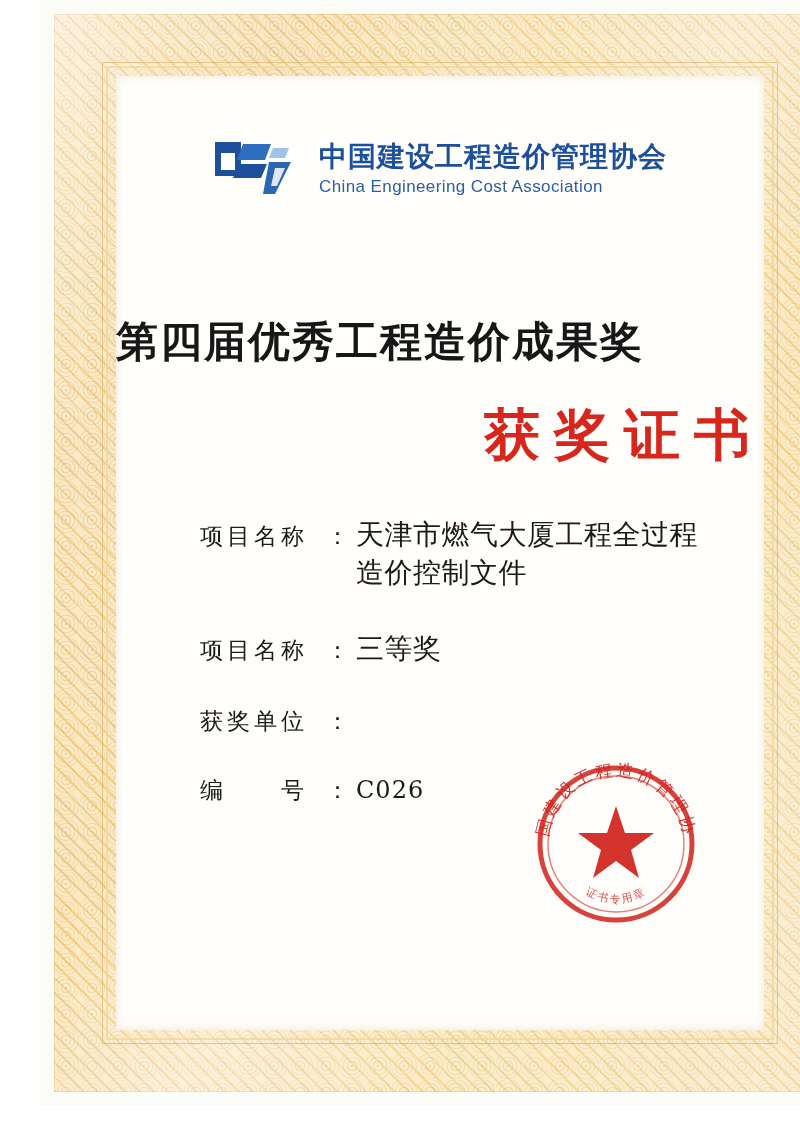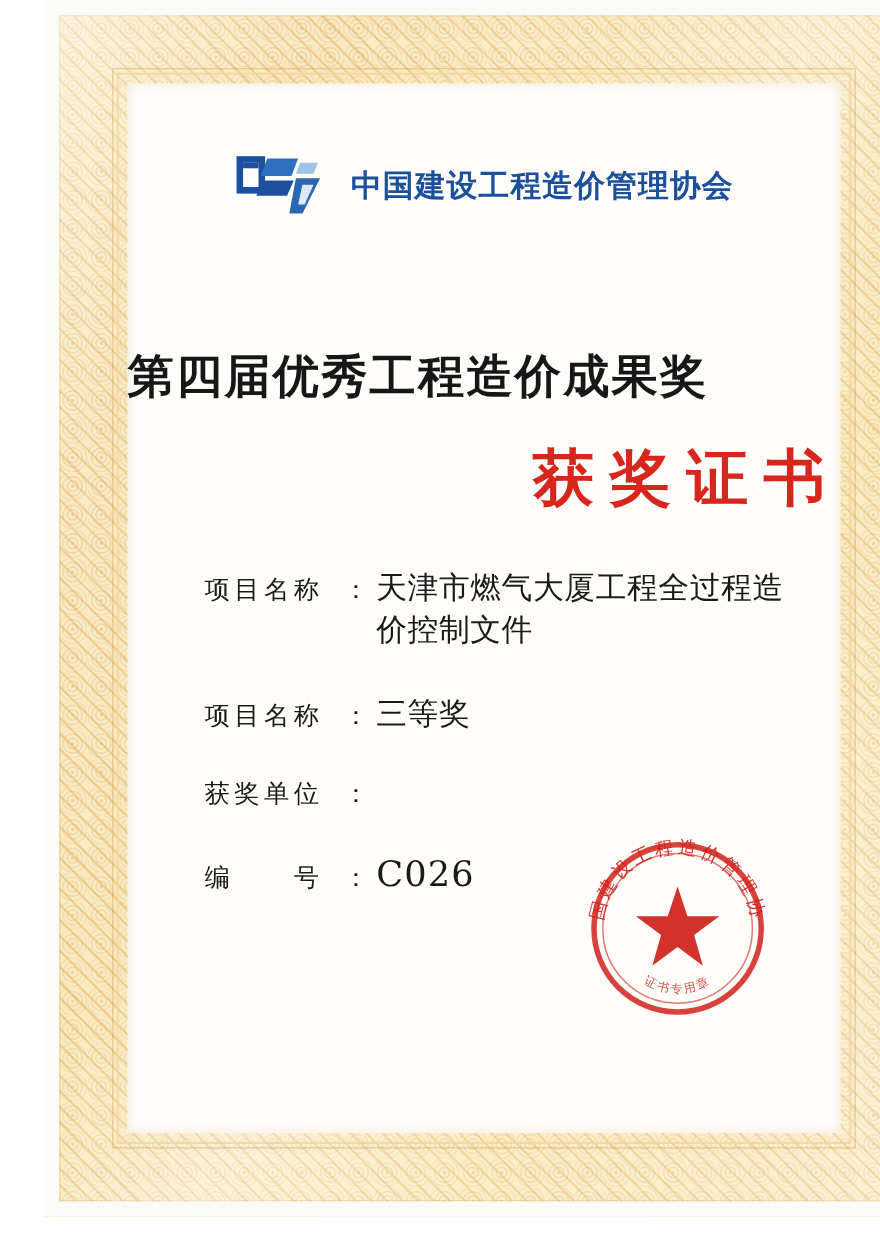--- a/index.html
+++ b/index.html
@@ -152,21 +152,21 @@
     font-size: 56px;
     font-weight: bold;
     color: #d7261c;
     letter-spacing: 14px;
     text-indent: 14px;
   }
 
   
   .fields {
     position: absolute;
-    left: 70px;
+    left: 84px;
     right: 48px;
     top: 440px;
   }
   .field-row {
     display: flex;
     align-items: baseline;
     margin-bottom: 38px;
   }
   .field-label {
     flex: 0 0 150px;
@@ -180,21 +180,21 @@
   .field-label .lbl-text { letter-spacing: 4px; }
   .field-label .lbl-colon { margin-left: 2px; }
   .field-value {
     font-family: "DejaVu Serif", "Liberation Serif", serif;
     font-size: 28px;
     color: #1a1a1a;
     letter-spacing: 0.5px;
     padding-left: 6px;
   }
   .field-value.code {
-    font-size: 32px;
+    font-size: 24px;
     letter-spacing: 1px;
   }
 
   
   .seal {
     position: absolute;
     right: 58px;
     bottom: 96px;
     width: 180px;
     height: 180px;
@@ -234,20 +234,21 @@
           <rect x="8" y="10" width="14" height="5" fill="#1c4f9c"></rect>
           <path d="M30 6 L58 6 L52 22 L24 22 Z" fill="#2f6fc0"></path>
           <path d="M26 26 L54 26 L48 40 L20 40 Z" fill="#1c4f9c"></path>
           <path d="M60 10 L76 10 L72 20 L56 20 Z" fill="#9fc4e8"></path>
           <path d="M56 24 L78 24 L62 56 L50 56 Z" fill="#2b66b5"></path>
           <path d="M62 30 L72 30 L64 48 L58 48 Z" fill="#ffffff" opacity="0.85"></path>
         </svg>
       </span>
       <span class="org-names">
         <span class="org-cn">中国建设工程造价管理协会</span>
+        <span class="org-en">China Engineering Cost Association</span>
       </span>
     </div>
 
     <div class="title-main">第四届优秀工程造价成果奖</div>
     <div class="title-award">获奖证书</div>
 
     <div class="fields">
 
       <div class="field-row">
         <span class="field-label">

